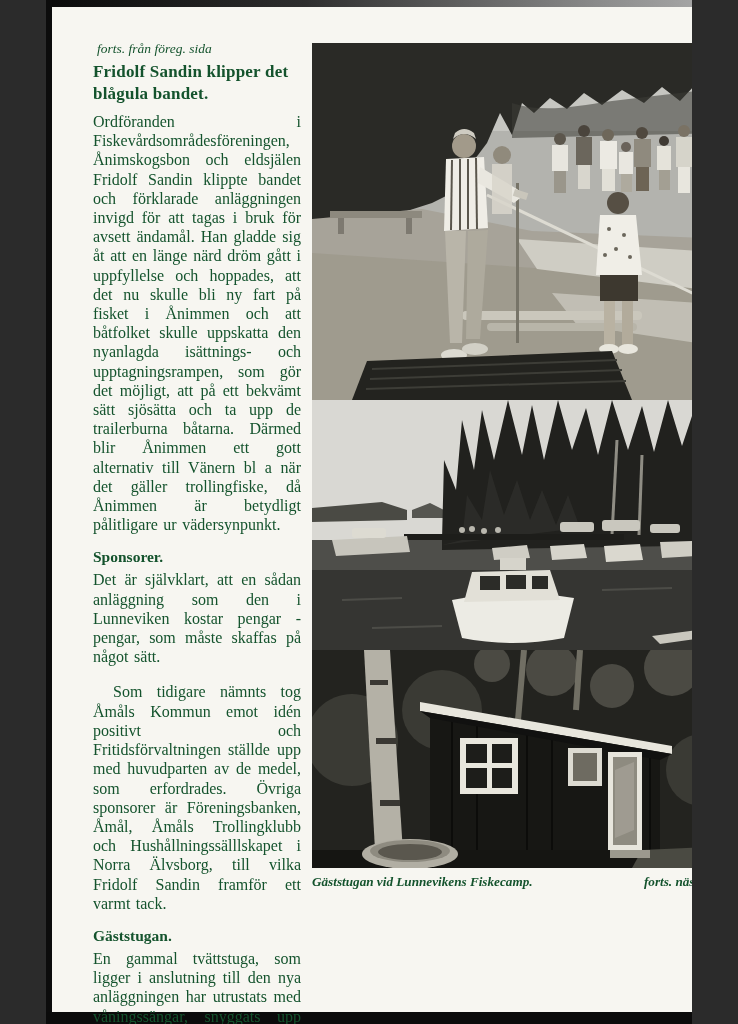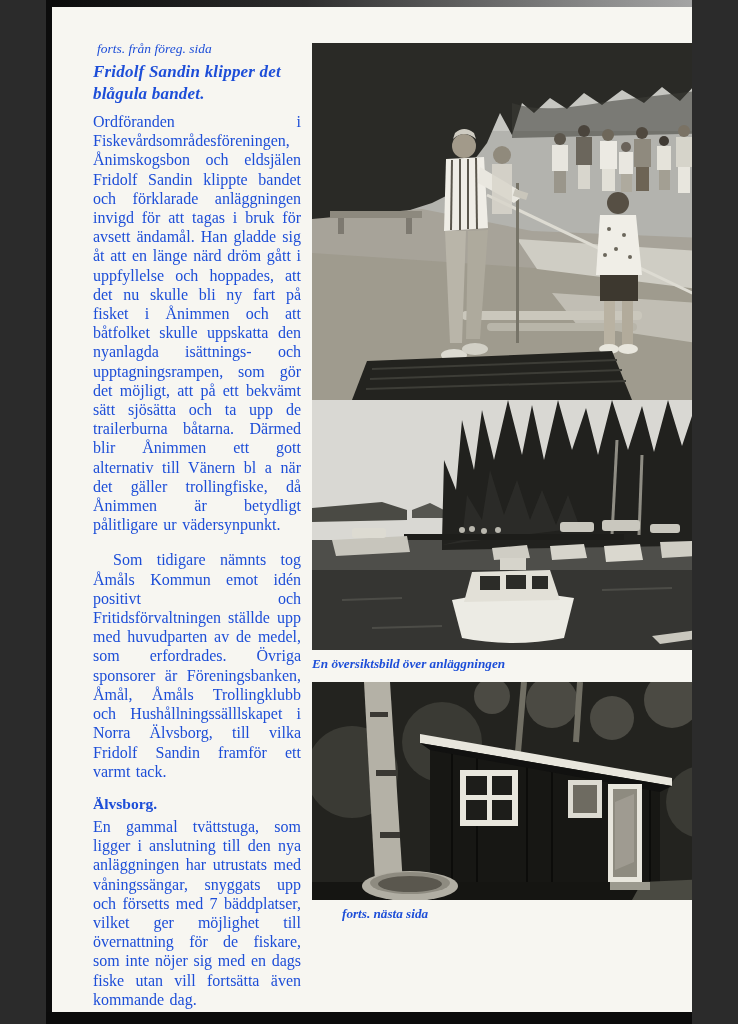--- a/index.html
+++ b/index.html
@@ -1,32 +1,32 @@
 <!DOCTYPE html>
 <html><head>
 <meta charset="utf-8">
 <style>
   html,body{margin:0;padding:0;background:#2b2b2b;}
   .page{
     position:relative;width:646px;height:1024px;margin:0 auto;
     background:#f7f6f1;overflow:hidden;
-    font-family:"Liberation Serif", serif;color:#1d4ed8;
+    font-family:"Liberation Serif", serif;color:#14532d;
   }
   
   .edge-top{position:absolute;left:0;top:0;width:738px;height:7px;
     background:linear-gradient(to right,#0a0a0a 0%,#2e2e2e 35%,#8b8b8b 75%,#bdbdbd 100%);}
   .edge-left{position:absolute;left:0;top:0;width:6px;height:1024px;background:#0c0c0c;}
   .edge-bottom{position:absolute;left:0;top:1012px;width:738px;height:12px;background:#0b0b0b;}
   .edge-right{position:absolute;left:733px;top:0;width:2px;height:1012px;background:#6e6e6e;}
 
   .left-col{position:absolute;left:47px;top:40px;width:208px;}
   .right-col{position:absolute;left:266px;top:43px;width:418px;}
 
   .cont-note{font-style:italic;font-size:13.5px;line-height:18px;margin:0 0 3px 4px;}
-  .article-title{font-size:17px;font-weight:bold;line-height:22px;margin:0 0 7px 0;letter-spacing:.2px;font-style:italic;}
+  .article-title{font-size:17px;font-weight:bold;line-height:22px;margin:0 0 7px 0;letter-spacing:.2px;}
   .body-par{font-size:16px;line-height:19.2px;text-align:justify;margin:0;word-spacing:1.5px;}
   .body-par.indent{text-indent:20px;margin-top:16px;}
   .section-head{font-size:15.5px;font-weight:bold;margin:14px 0 4px 0;}
 
   .photo{display:block;width:418px;background:#888;line-height:0;}
   .photo svg{display:block;}
   .caption{font-style:italic;font-weight:bold;font-size:13.2px;line-height:17.5px;margin:5px 0 9px 0;}
   .caption-row{display:flex;justify-content:space-between;align-items:flex-start;margin:5px 0 0 0;}
   .caption-row .caption{margin:0;}
   .cont-next{font-style:italic;font-weight:bold;font-size:13.2px;line-height:17.5px;white-space:nowrap;margin-left:30px;}
@@ -41,23 +41,25 @@
   <div class="edge-top"></div>
   <div class="edge-left"></div>
   <div class="edge-bottom"></div>
   <div class="edge-right"></div>
 
   <div class="left-col">
     <div class="cont-note">forts. från föreg. sida</div>
     <h1 class="article-title">Fridolf Sandin klipper det blågula bandet.</h1>
     <p class="body-par">Ordföranden i Fiskevårdsområdesföreningen, Ånimskogsbon och eldsjälen Fridolf Sandin klippte bandet och förklarade anläggningen invigd för att tagas i bruk för avsett ändamål. Han gladde sig åt att en länge närd dröm gått i uppfyllelse och hoppades, att det nu skulle bli ny fart på fisket i Ånimmen och att båtfolket skulle uppskatta den nyanlagda isättnings- och upptagningsrampen, som gör det möjligt, att på ett bekvämt sätt sjösätta och ta upp de trailerburna båtarna. Därmed blir Ånimmen ett gott alternativ till Vänern bl a när det gäller trollingfiske, då Ånimmen är betydligt pålitligare ur vädersynpunkt.</p>
 
+    <h2 class="section-head">Sponsorer.</h2>
+    <p class="body-par">Det är självklart, att en sådan anläggning som den i Lunneviken kostar pengar - pengar, som måste skaffas på något sätt.</p>
     <p class="body-par indent">Som tidigare nämnts tog Åmåls Kommun emot idén positivt och Fritidsförvaltningen ställde upp med huvudparten av de medel, som erfordrades. Övriga sponsorer är Föreningsbanken, Åmål, Åmåls Trollingklubb och Hushållningssälllskapet i Norra Älvsborg, till vilka Fridolf Sandin framför ett varmt tack.</p>
 
-    <h2 class="section-head">Älvsborg.</h2>
+    <h2 class="section-head">Gäststugan.</h2>
     <p class="body-par">En gammal tvättstuga, som ligger i anslutning till den nya anläggningen har utrustats med våningssängar, snyggats upp och försetts med 7 bäddplatser, vilket ger möjlighet till övernattning för de fiskare, som inte nöjer sig med en dags fiske utan vill fortsätta även kommande dag.</p>
 
   </div>
 
   <div class="right-col">
 
     <div class="photo">
       <svg width="418" height="357" viewBox="0 0 418 357" role="img" aria-label="Fridolf Sandin i randig skjorta klipper bandet vid sjön medan publik ser på från bryggan">
         <rect width="418" height="357" fill="#c6c6c1"></rect>
 
@@ -234,21 +236,20 @@
         </g>
 
         <g stroke="#5c5c56" stroke-width="2" opacity="0.6">
           <line x1="30" y1="200" x2="90" y2="198"></line>
             <line x1="290" y1="190" x2="360" y2="188"></line>
             <line x1="60" y1="228" x2="130" y2="226"></line>
         </g>
         <path d="M340,236 L418,226 L418,234 L348,244 Z" fill="#c9c7be"></path>
       </svg>
     </div>
-    <div class="caption">En översiktsbild över anläggningen</div>
 
     <div class="photo">
       <svg width="418" height="218" viewBox="0 0 418 218" role="img" aria-label="Mörk gäststuga med vita fönster- och dörrkarmar i skogsbacke">
         <rect width="418" height="218" fill="#23231f"></rect>
 
         <g fill="#55544c" opacity="0.8">
           <circle cx="240" cy="20" r="26"></circle>
             <circle cx="300" cy="36" r="22"></circle>
             <circle cx="360" cy="18" r="28"></circle>
             <circle cx="400" cy="60" r="20"></circle>
@@ -309,19 +310,20 @@
         <rect x="298" y="200" width="40" height="8" fill="#9b998e"></rect>
 
         <g>
           <ellipse cx="98" cy="204" rx="48" ry="15" fill="#b1aea3"></ellipse>
           <ellipse cx="98" cy="201" rx="40" ry="11" fill="#8e8b80"></ellipse>
           <ellipse cx="98" cy="202" rx="32" ry="8" fill="#5a574e"></ellipse>
         </g>
       </svg>
     </div>
     <div class="caption-row">
+      <div class="caption">Gäststugan vid Lunnevikens Fiskecamp.</div>
       <div class="cont-next">forts. nästa sida</div>
     </div>
 
   </div>
 
   <div class="page-number">13</div>
 </div>
 
 </body></html>

